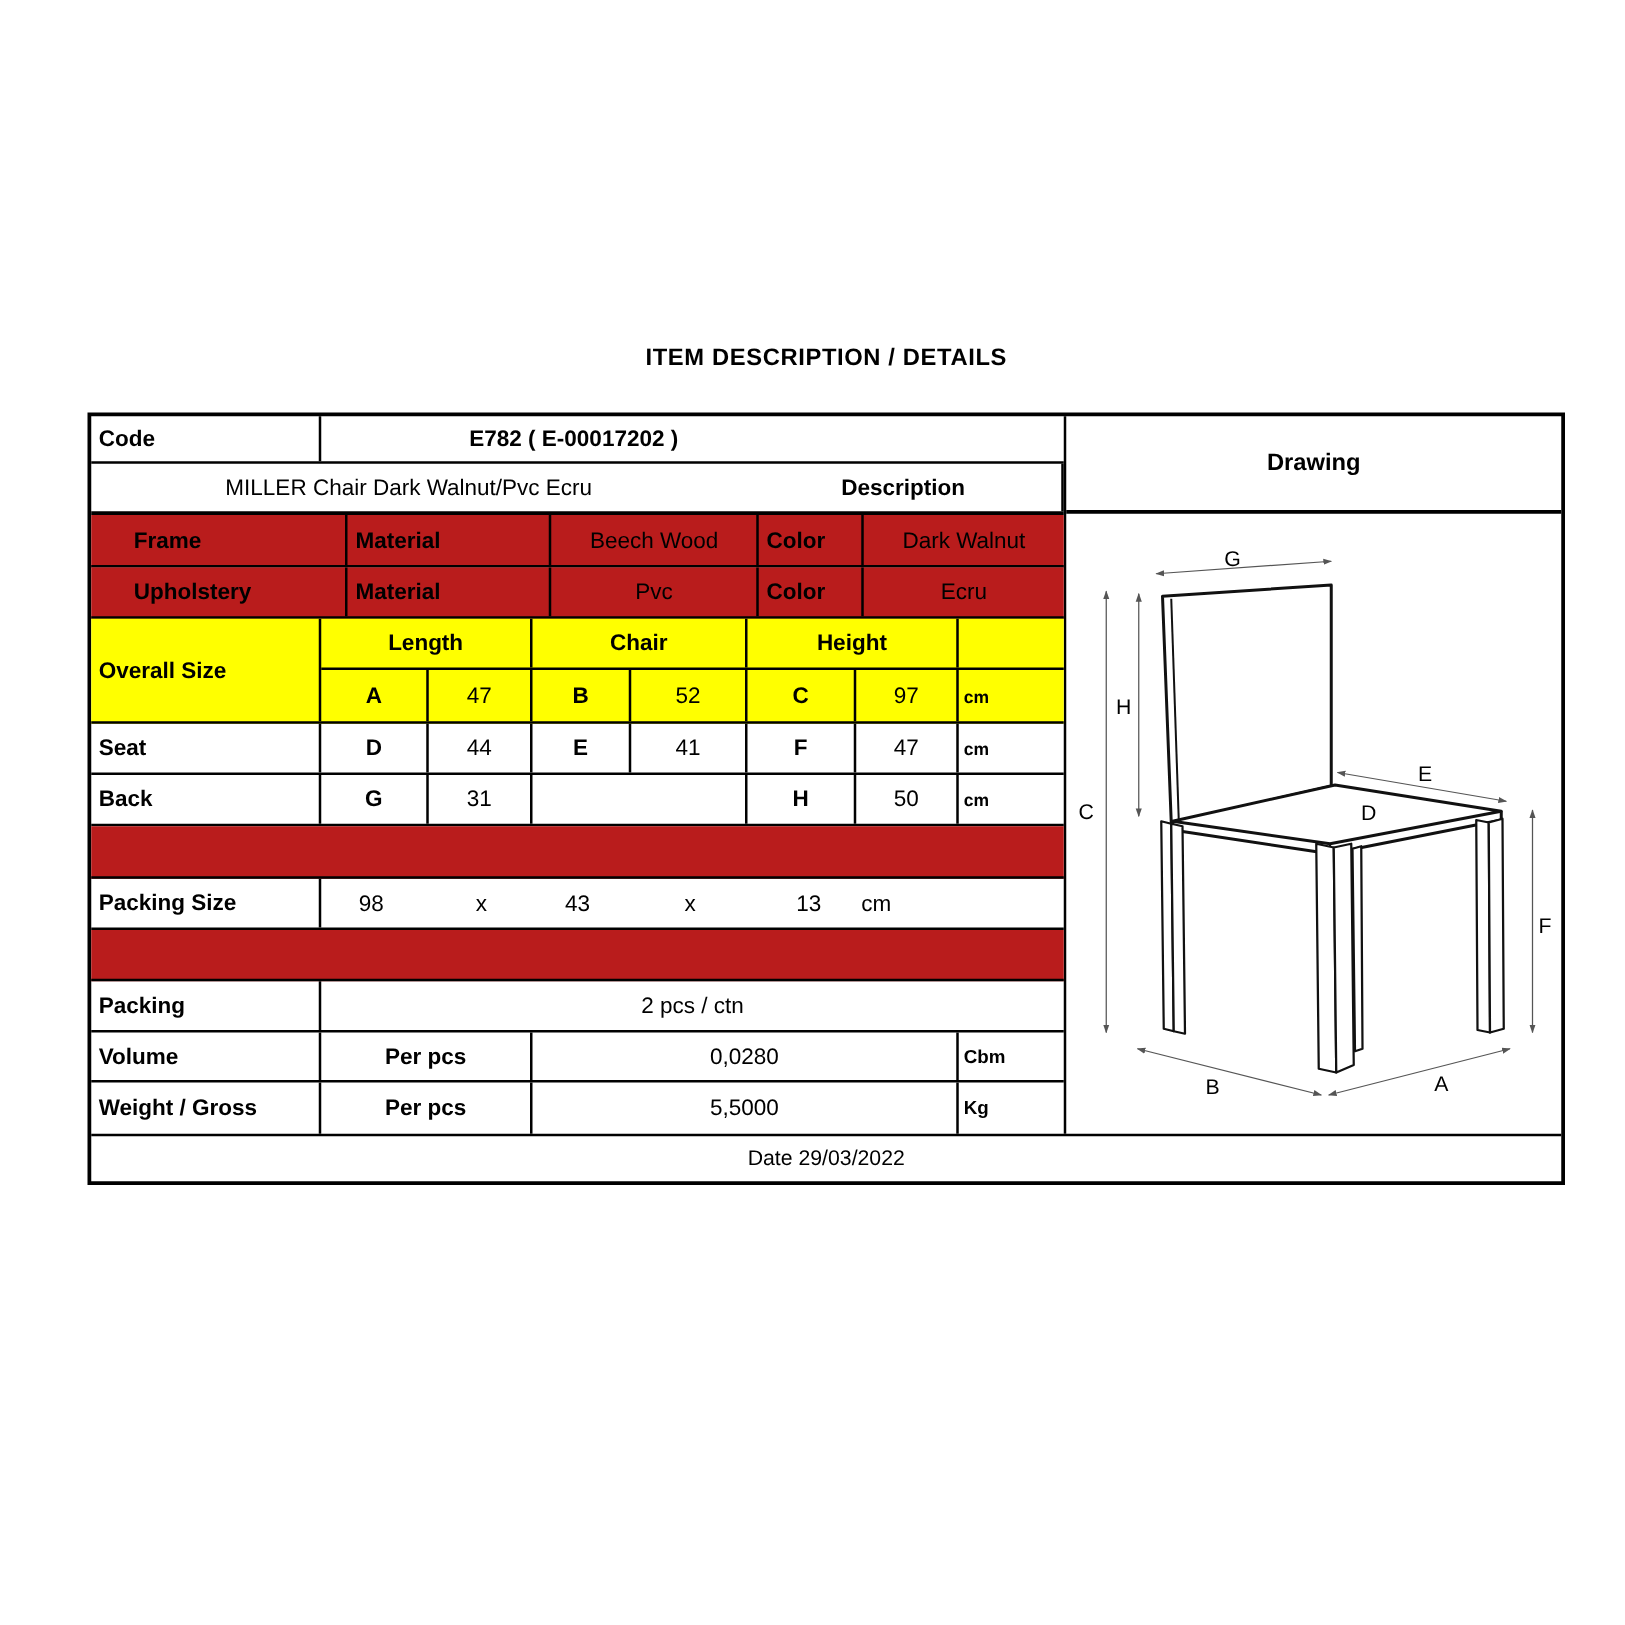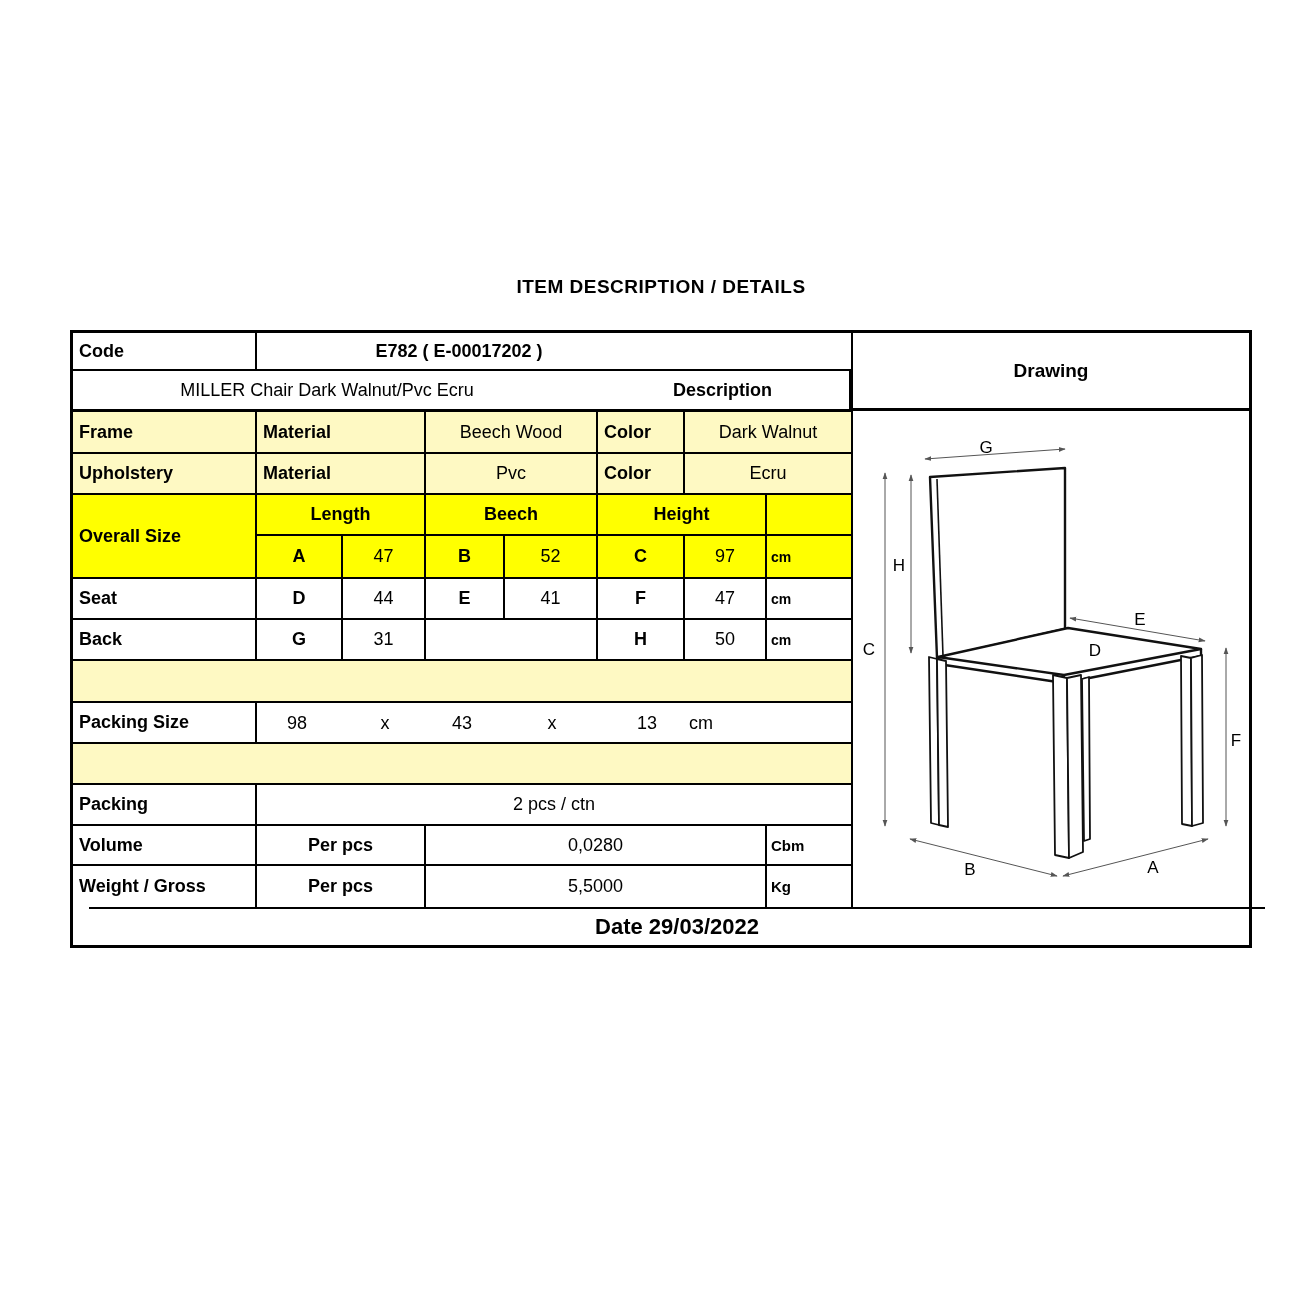--- a/index.html
+++ b/index.html
@@ -25,26 +25,26 @@
   .drawing-header{
     height:78px;border-bottom:3px solid #000;box-sizing:border-box;
     display:flex;align-items:center;justify-content:center;
     font-size:19px;font-weight:bold;
   }
   .drawing-area{height:496px;position:relative;}
   .date-row{
     position:absolute;left:0;top:574px;width:1176px;height:38px;
     border-top:2px solid #000;box-sizing:border-box;
     display:flex;align-items:center;justify-content:center;
-    font-size:22px;font-weight:bold;margin-left:16px;
+    font-size:17px;font-weight:normal;
   }
   .row{display:flex;box-sizing:border-box;border-bottom:2px solid #000;width:778px;}
   .row.thick{border-bottom:3px solid #000;}
   .row.noline{border-bottom:none;}
-  .row.shade{background:#fef9c3;}
+  .row.shade{background:#b91c1c;padding-left:28px;}
   .row.hl{background:#ffff00;}
   .c{
     display:flex;align-items:center;box-sizing:border-box;height:100%;
     border-right:2px solid #000;font-size:18px;overflow:hidden;white-space:nowrap;
   }
   .c.last{border-right:none;}
   .lab{font-weight:bold;padding-left:6px;}
   .ctr{justify-content:center;}
   .b{font-weight:bold;}
   .unit-sm{font-size:14px;font-weight:bold;padding-left:4px;}
@@ -92,21 +92,21 @@
       <div class="c ctr" style="width:172px">Pvc</div>
       <div class="c lab" style="width:87px">Color</div>
       <div class="c ctr last" style="width:166px">Ecru</div>
     </div>
 
     <div class="row h84 hl">
       <div class="c lab" style="width:184px">Overall Size</div>
       <div class="sub-col">
         <div class="sub-row top">
           <div class="c ctr b" style="width:169px">Length</div>
-          <div class="c ctr b" style="width:172px">Beech</div>
+          <div class="c ctr b" style="width:172px">Chair</div>
           <div class="c ctr b" style="width:169px">Height</div>
           <div class="c last" style="width:84px"></div>
         </div>
         <div class="sub-row bot">
           <div class="c ctr b" style="width:86px">A</div>
           <div class="c ctr" style="width:83px">47</div>
           <div class="c ctr b" style="width:79px">B</div>
           <div class="c ctr" style="width:93px">52</div>
           <div class="c ctr b" style="width:87px">C</div>
           <div class="c ctr" style="width:82px">97</div>

